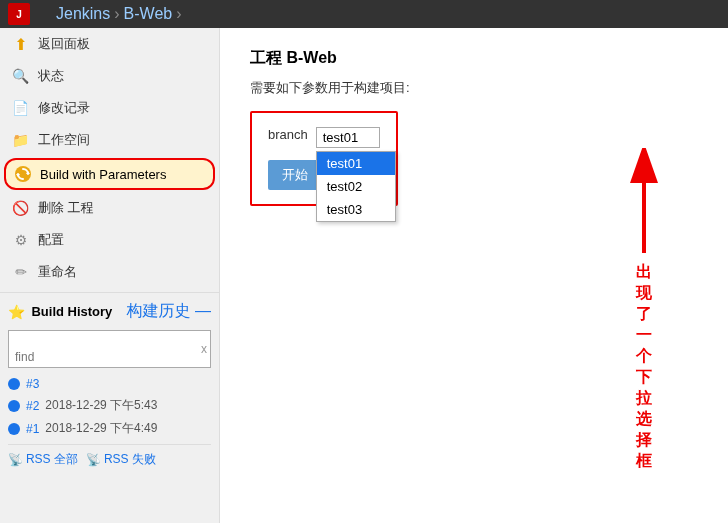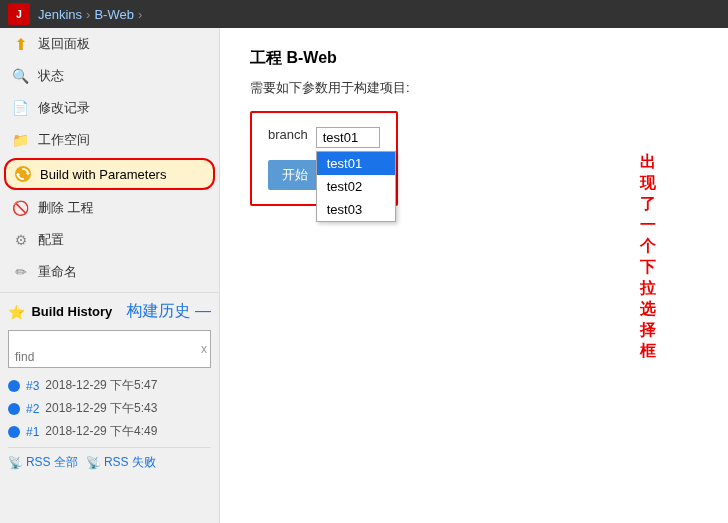--- a/index.html
+++ b/index.html
@@ -2,21 +2,21 @@
 <html><head>
   <meta charset="utf-8">
   <style>
     * { margin: 0; padding: 0; box-sizing: border-box; }
     body { font-family: Arial, sans-serif; font-size: 13px; background: #fff; width: 728px; height: 523px; overflow: hidden; }
 
     
     .header { background: #333; height: 28px; display: flex; align-items: center; padding: 0 8px; }
     .header-logo { width: 22px; height: 22px; background: #c00; border-radius: 2px; display: flex; align-items: center; justify-content: center; margin-right: 8px; }
     .header-logo span { color: #fff; font-size: 10px; font-weight: bold; }
-    .breadcrumb { display: flex; align-items: flex-end; gap: 4px; color: #ccc; font-size: 13px; }
+    .breadcrumb { display: flex; align-items: flex-end; gap: 4px; color: #ccc; font-size: 16px; margin-left: 18px; }
     .breadcrumb a { color: #9cf; text-decoration: none; }
     .breadcrumb .sep { color: #888; }
 
     
     .layout { display: flex; height: calc(523px - 28px); }
 
     
     .sidebar { width: 220px; background: #f0f0f0; border-right: 1px solid #ddd; padding: 0; flex-shrink: 0; overflow-y: auto; }
     .sidebar-item { display: flex; align-items: center; gap: 8px; padding: 7px 12px; cursor: pointer; color: #333; text-decoration: none; font-size: 13px; }
     .sidebar-item.active { background: #fff3cd; border: 2px solid #e00; border-radius: 12px; margin: 2px 4px; padding: 5px 8px; font-weight: normal; color: #000; }
@@ -51,21 +51,21 @@
 
     
     .dropdown-menu { position: absolute; top: 100%; left: 0; min-width: 80px; border: 1px solid #aaa; background: #fff; box-shadow: 2px 2px 4px rgba(0,0,0,0.2); z-index: 10; }
     .dropdown-item { padding: 4px 10px; font-size: 13px; cursor: pointer; }
     .dropdown-item.selected { background: #1a73e8; color: #fff; }
 
     
     .build-btn { background: #5b9bd5; color: #fff; border: none; padding: 6px 14px; font-size: 13px; cursor: pointer; border-radius: 2px; }
     
     
-    .arrow-annotation { position: absolute; right: 80px; top: 160px; display: flex; align-items: center; }
+    .arrow-annotation { position: absolute; right: 80px; top: 160px; display: flex; flex-direction: column; align-items: center; }
     .annotation-text { font-size: 16px; color: #e00; font-weight: bold; text-align: center; margin-top: 4px; }
 
     
     .icon-up-arrow { color: #e8a000; font-size: 16px; }
     .icon-search { color: #4a90d9; font-size: 14px; }
     .icon-doc { color: #888; font-size: 14px; }
     .icon-folder { color: #e8a000; font-size: 14px; }
     .icon-refresh { color: #e8a000; font-size: 14px; }
     .icon-ban { color: #e00; font-size: 14px; }
     .icon-gear { color: #888; font-size: 14px; }
@@ -139,21 +139,20 @@
         </div>
         <a href="#" class="build-history-link">构建历史 —</a>
       </div>
       <div class="find-input-wrap">
         <input type="text" class="find-input" placeholder="find" style="">
         <span class="find-clear">x</span>
       </div>
       <div class="build-item">
         <div class="build-dot"></div>
         <a href="#">#3</a>
-        <span class="build-time">2018-12-29 下午5:47</span>
       </div>
       <div class="build-item">
         <div class="build-dot"></div>
         <a href="#">#2</a>
         <span class="build-time">2018-12-29 下午5:43</span>
       </div>
       <div class="build-item">
         <div class="build-dot"></div>
         <a href="#">#1</a>
         <span class="build-time">2018-12-29 下午4:49</span>

